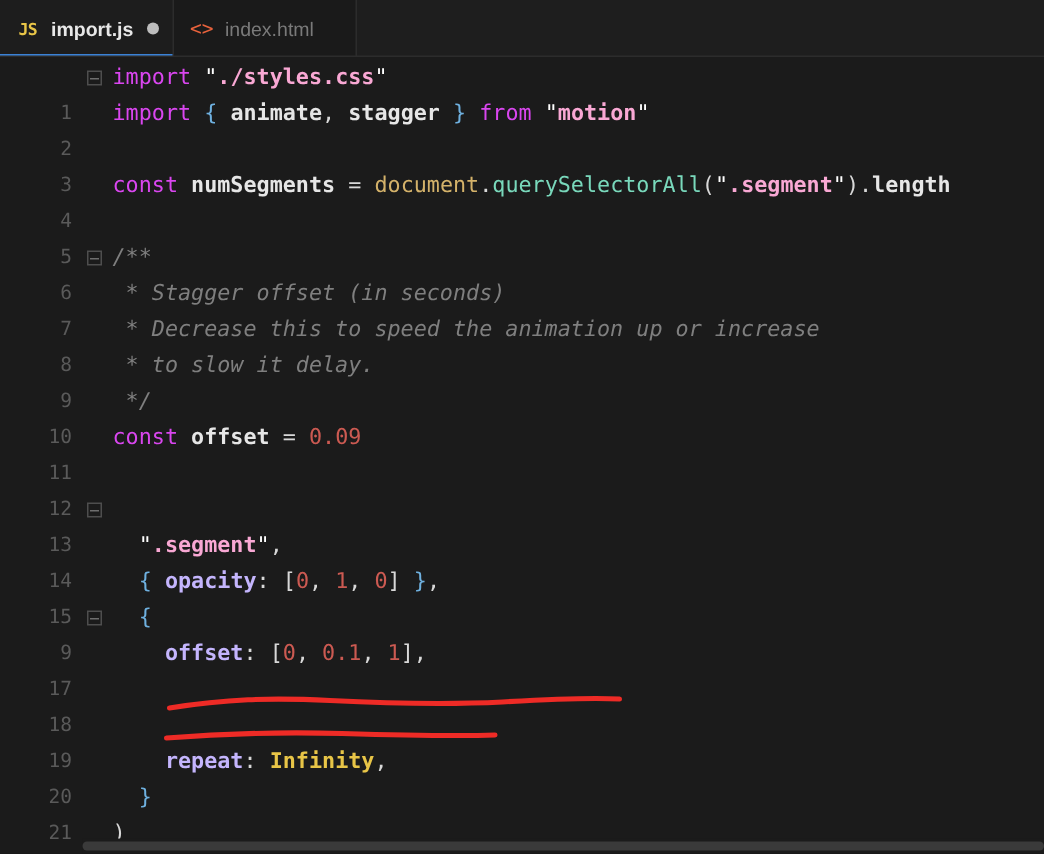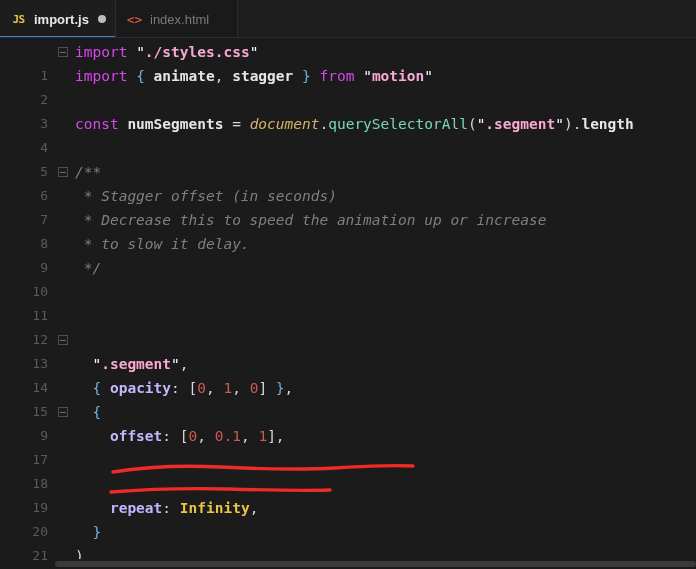--- a/index.html
+++ b/index.html
@@ -78,21 +78,21 @@
     position:absolute;left:75px;top:0;color:#e0e0e0;
   }
 
   
   .kw   {color:#d946ef;}
   .str  {color:#ffffff;}
   .strv {color:#f9a8d4;font-weight:bold;}
   .num  {color:#cc5a52;}
   .fn   {color:#79d8bb;}
   .ident{color:#e6e6e6;}
-  .obj  {color:#d4b26a;font-style:italic;}
+  .obj  {color:#d4b26a;}
   .prop {color:#c4b5fd;}
   .brace{color:#6fb1e0;}
   .punct{color:#d8d8d8;}
   .cmt  {color:#7f7f7f;font-style:italic;}
   .cnst {color:#e8c547;}
   .bold {font-weight:bold;}
 
   
   .annot{position:absolute;pointer-events:none;}
   .annot svg{display:block;overflow:visible;}
@@ -176,20 +176,21 @@
         <span class="src cmt"> * to slow it delay.</span>
       </div>
 
       <div class="line">
         <span class="lnum">10</span>
         <span class="src cmt"> */</span>
       </div>
 
       <div class="line">
         <span class="lnum">11</span>
+        <span class="src"><span class="kw">const</span> <span class="ident bold">offset</span> <span class="punct">=</span> <span class="num">0.09</span></span>
       </div>
 
       <div class="line">
         <span class="lnum">12</span>
         <span class="src"></span>
       </div>
 
       <div class="line">
         <span class="lnum">13</span>
         <span class="fold"></span>

